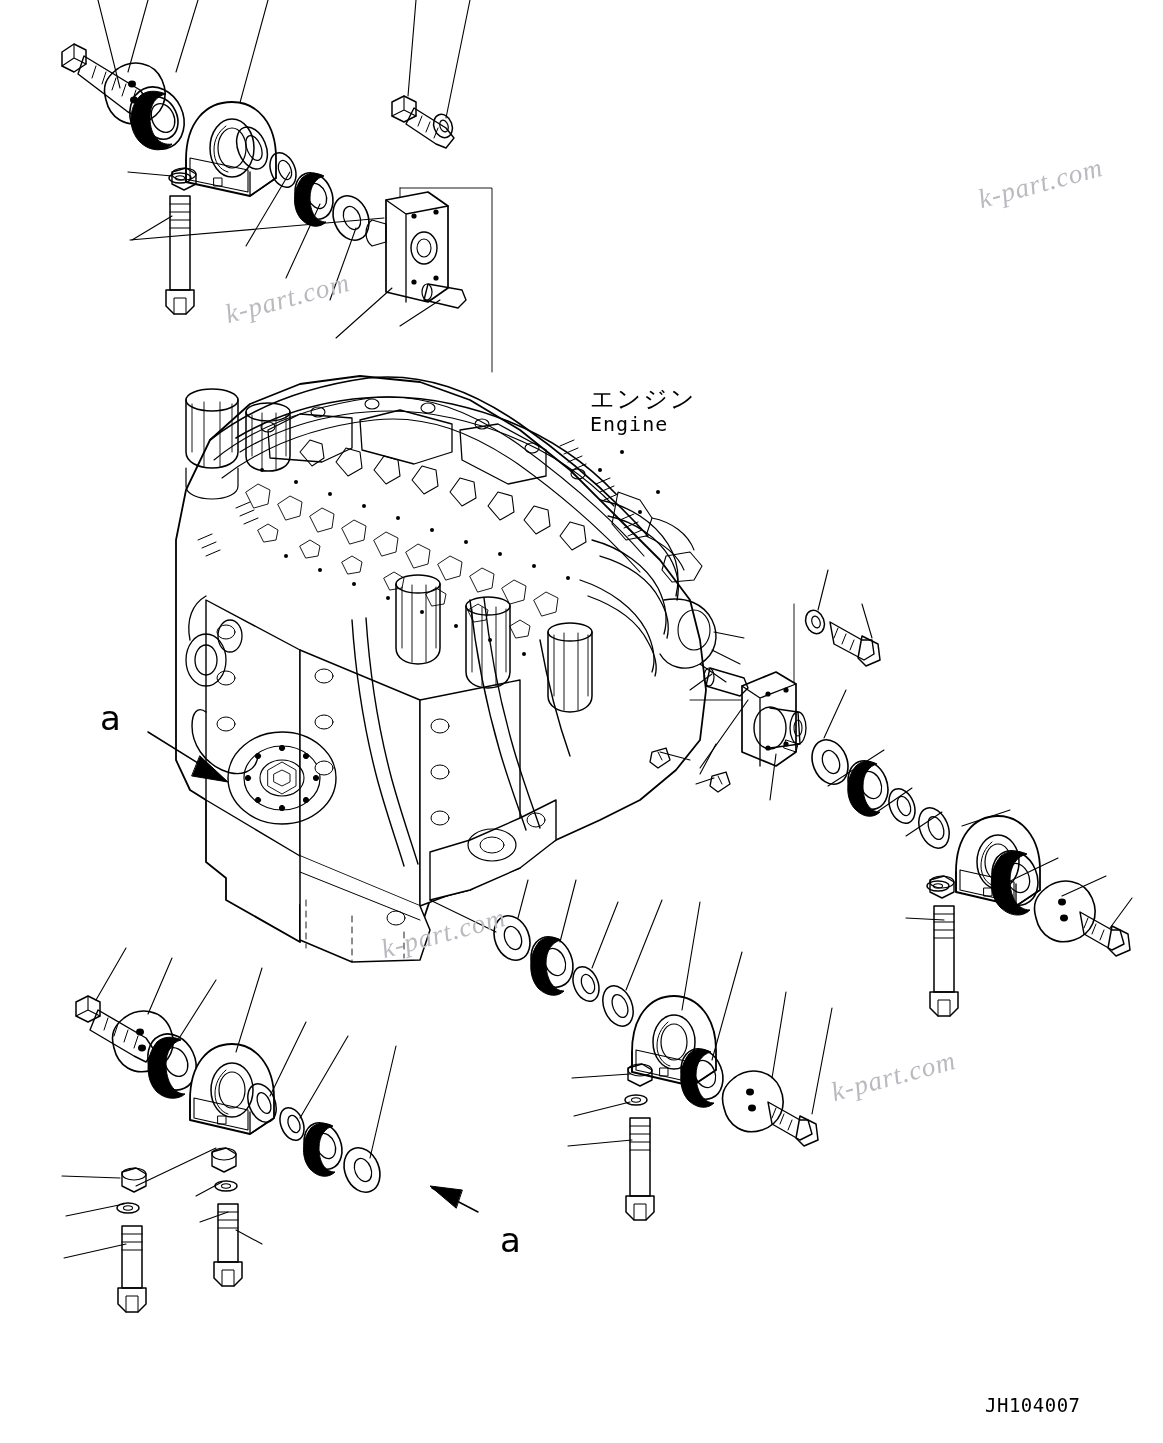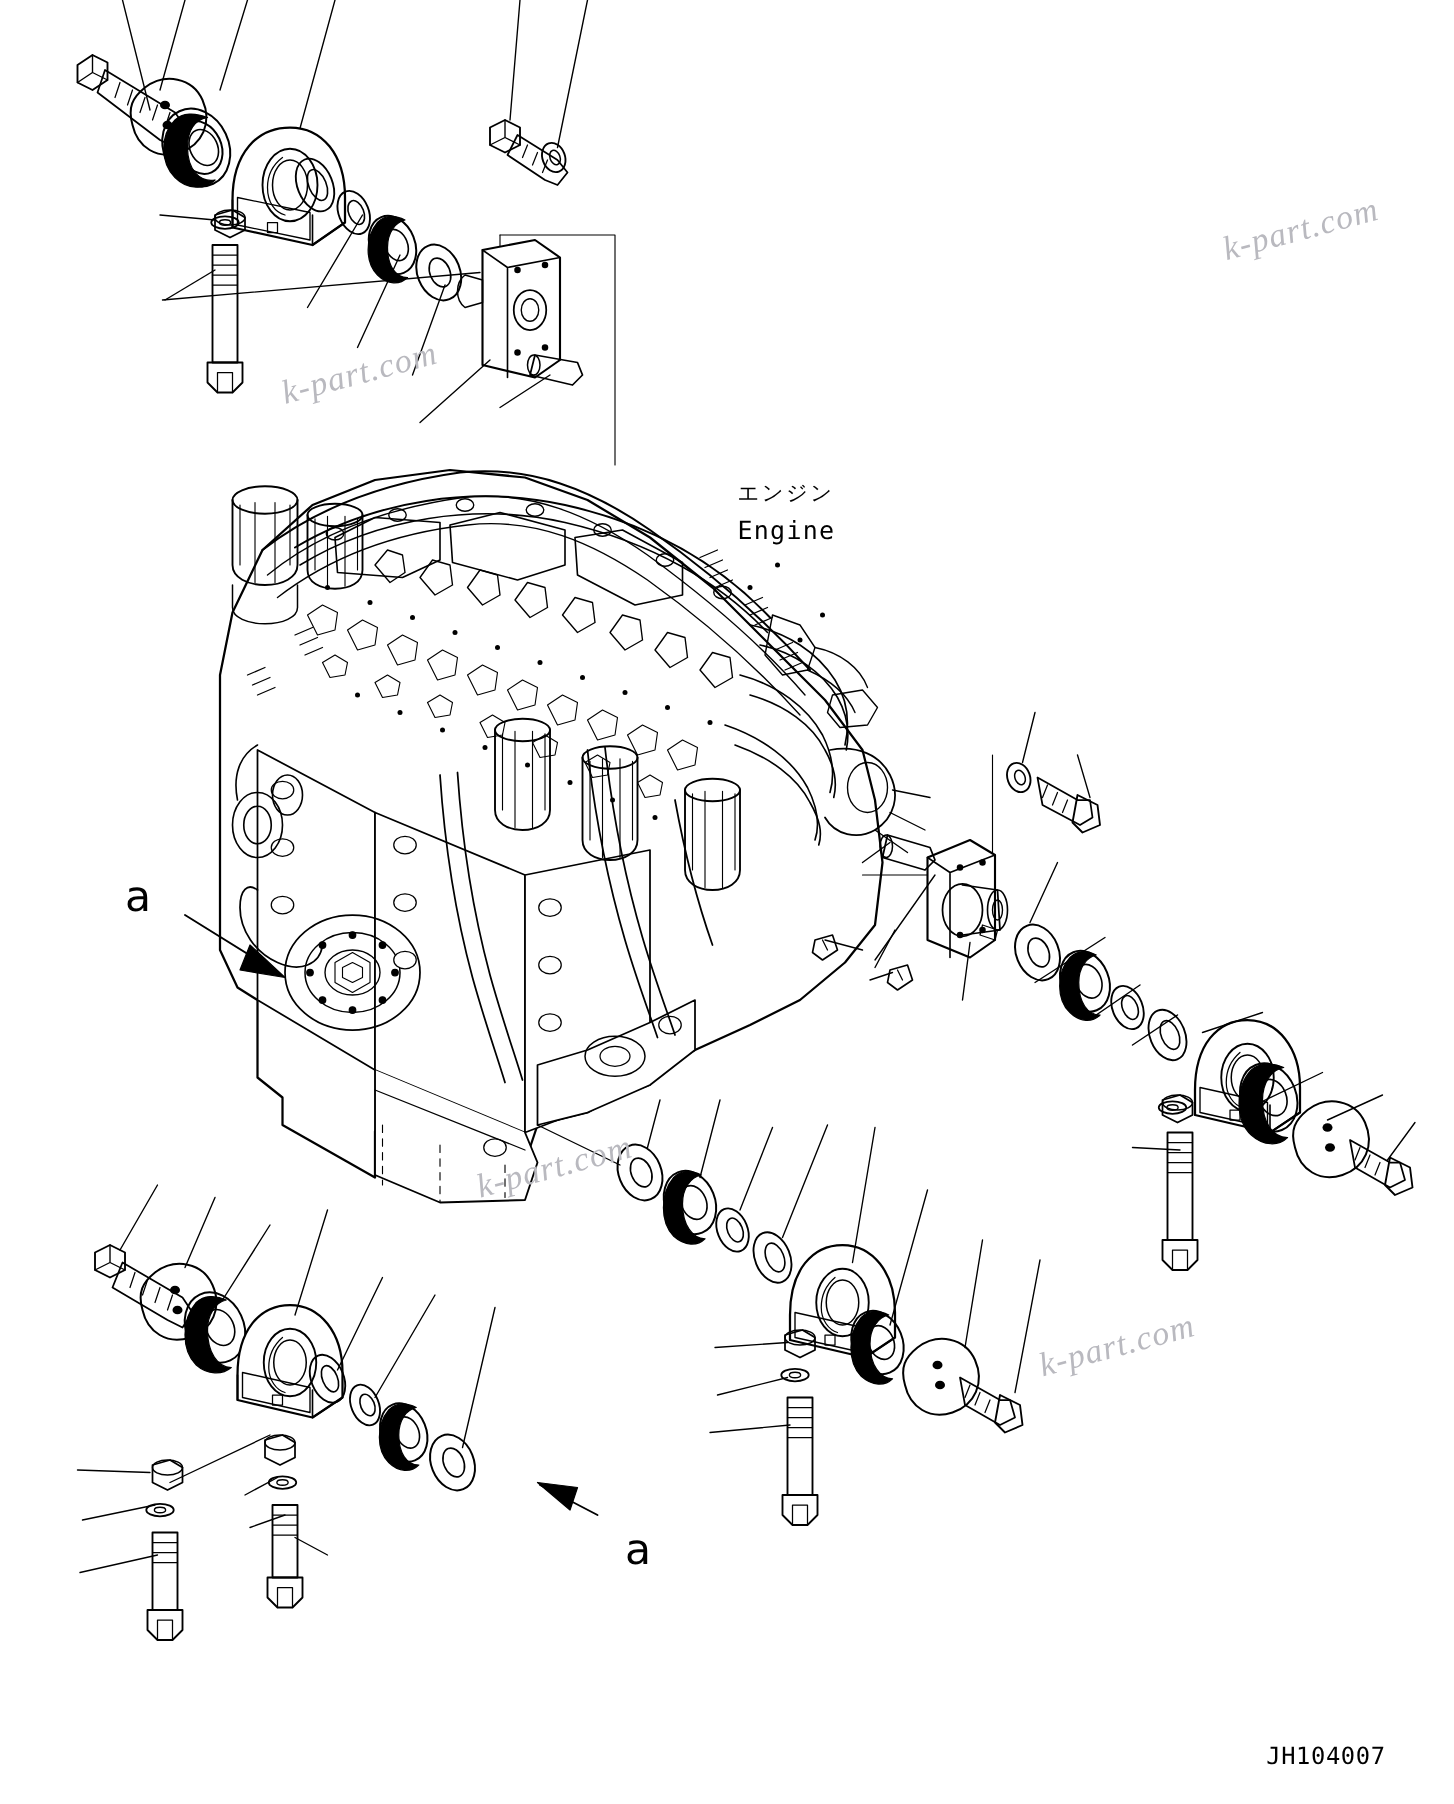--- a/index.html
+++ b/index.html
@@ -41,41 +41,40 @@
   .sect-letter {
     position: absolute;
     font-family: "DejaVu Sans", sans-serif;
     font-size: 34px;
     color: #000;
     white-space: nowrap;
   }
   .jp-label {
     position: absolute;
     font-family: "DejaVu Sans", sans-serif;
-    font-size: 17px;
+    font-size: 24px;
     color: #000;
     letter-spacing: 2px;
     white-space: nowrap;
   }
   .en-label {
     position: absolute;
     font-family: "DejaVu Sans Mono", monospace;
     font-size: 20px;
     color: #000;
     letter-spacing: 1px;
     white-space: nowrap;
   }
   .dwg-code {
     position: absolute;
     font-family: "DejaVu Sans Mono", monospace;
     font-size: 19px;
     color: #000;
     letter-spacing: 0.5px;
     white-space: nowrap;
-    margin-left: 28px;
   }
 </style>
 </head>
 <body>
 
 <div id="page">
 
   <svg id="canvas" viewBox="0 0 1163 1443" xmlns="http://www.w3.org/2000/svg">
     <defs>
 

